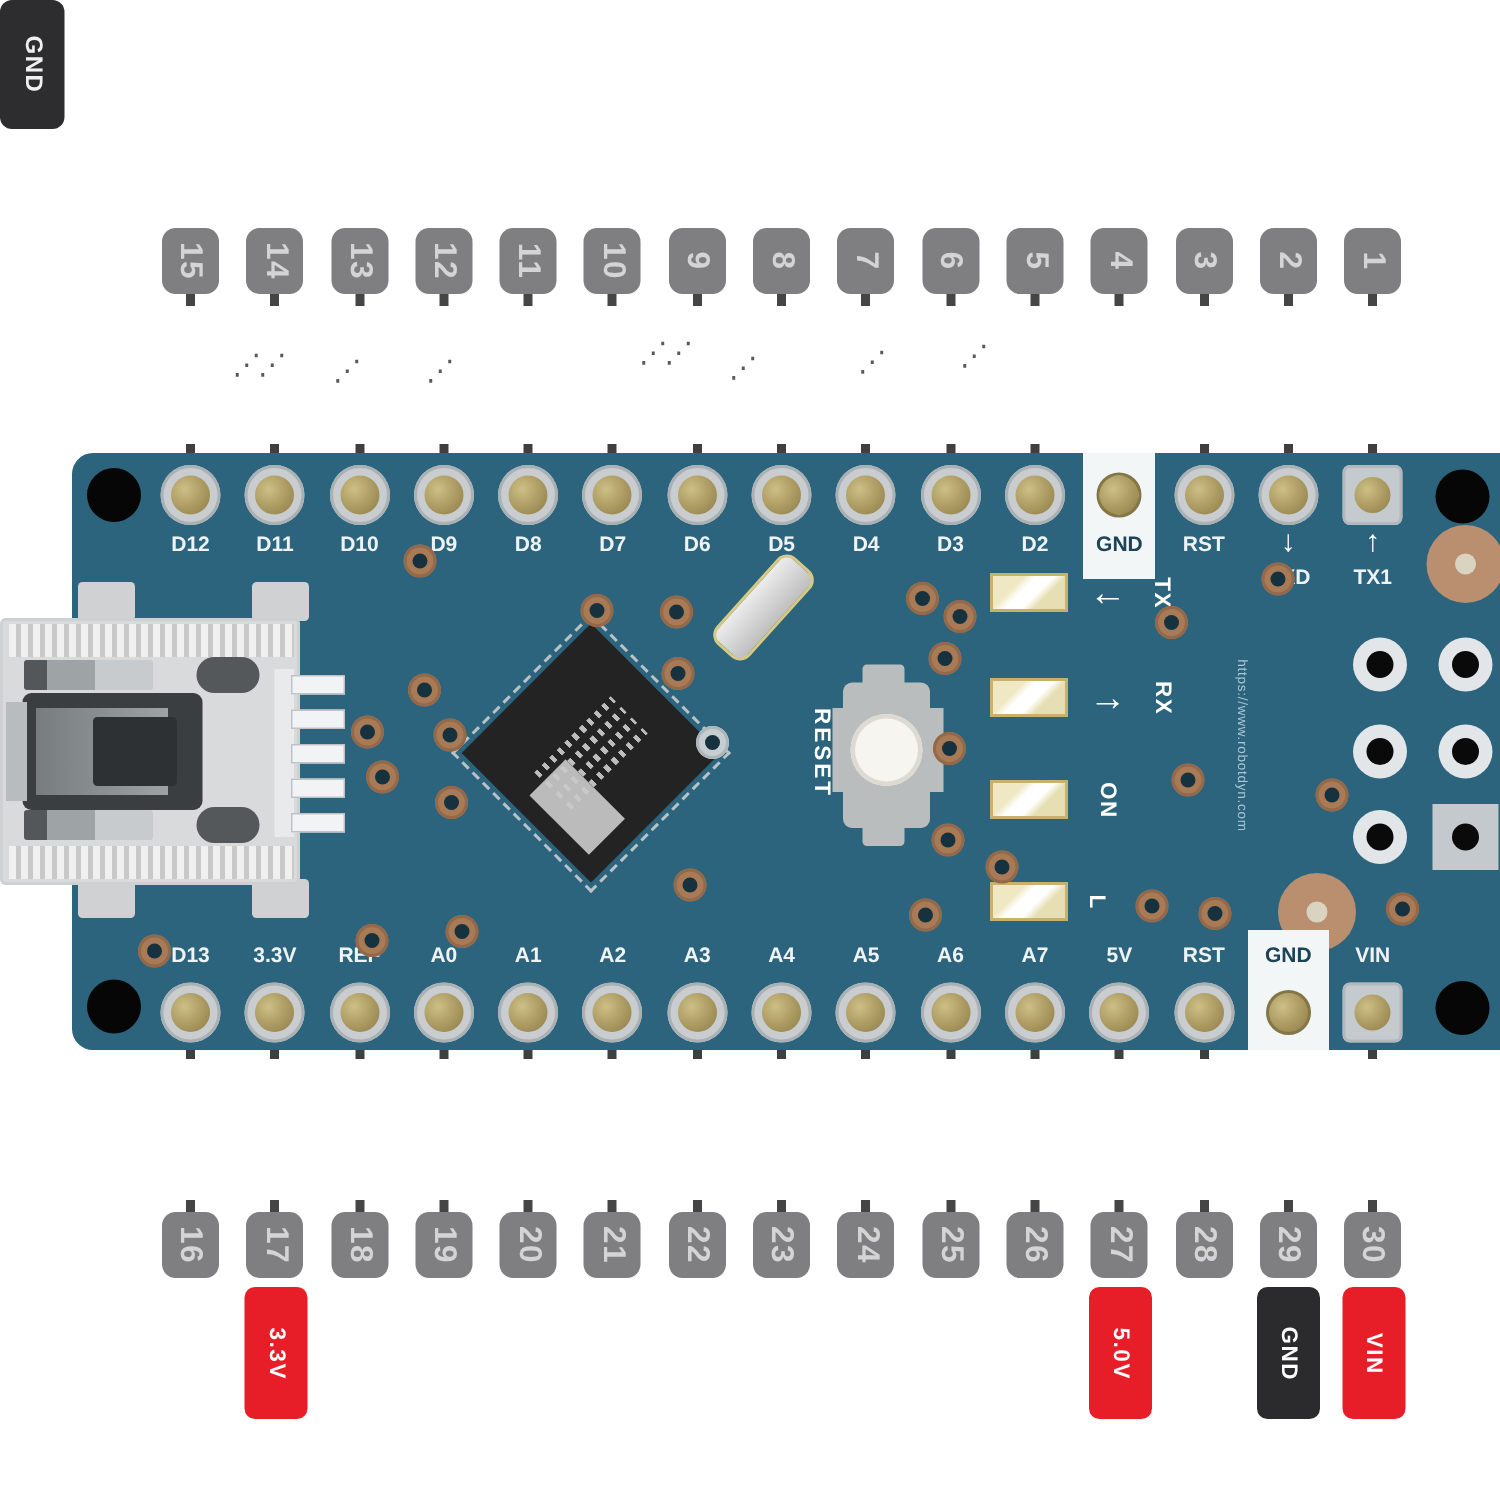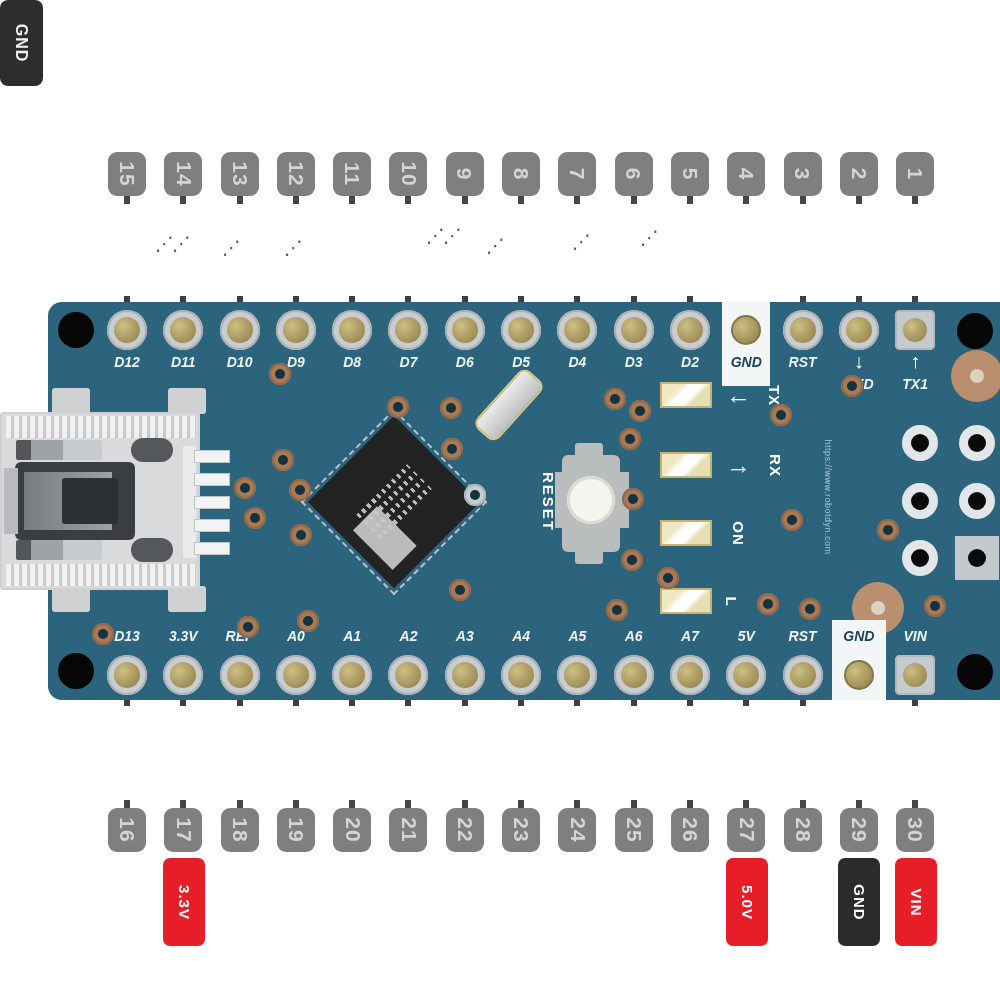--- a/index.html
+++ b/index.html
@@ -24,21 +24,21 @@
            display:flex;align-items:center;justify-content:center;}
   #top-gnd span{color:#f0f0f0;font-size:16px;font-weight:bold;transform:rotate(90deg);letter-spacing:1px;}
   .bottom-plabels .plabel{top:858px;}
   
   .faint{position:absolute;color:#303030;opacity:.8;font-size:19px;letter-spacing:-2px;}
   
   #board{position:absolute;left:48px;top:302px;width:952px;height:398px;background:#2b647c;
          border-radius:14px 0 0 14px;}
   .hole{position:absolute;width:36px;height:36px;border-radius:50%;background:#060606;margin:-18px 0 0 -18px;}
   
-  .brow{position:absolute;left:108px;display:flex;gap:18.3px;z-index:3;font-style:italic;}
+  .brow{position:absolute;left:108px;display:flex;gap:18.3px;z-index:3;}
   .brow-top{top:310px;}
   .brow-bottom{top:626px;}
   .cell{position:relative;width:38px;}
   .pad{position:relative;width:40px;height:40px;margin-left:-1px;border-radius:50%;background:#c9cdd0;
        box-shadow:inset 0 0 0 2px #aab1b5;display:flex;align-items:center;justify-content:center;z-index:2;}
   .gold{width:26px;height:26px;border-radius:50%;
         background:radial-gradient(circle at 35% 35%,#cdbf85,#a6955c 60%,#8d7c49);}
   .pin-label{position:absolute;width:46px;left:-4px;text-align:center;color:#eef3f5;
              font-size:14px;font-weight:bold;z-index:2;}
   .pin-arrow{position:absolute;width:100%;text-align:center;color:#fff;font-size:20px;font-weight:bold;z-index:2;}

